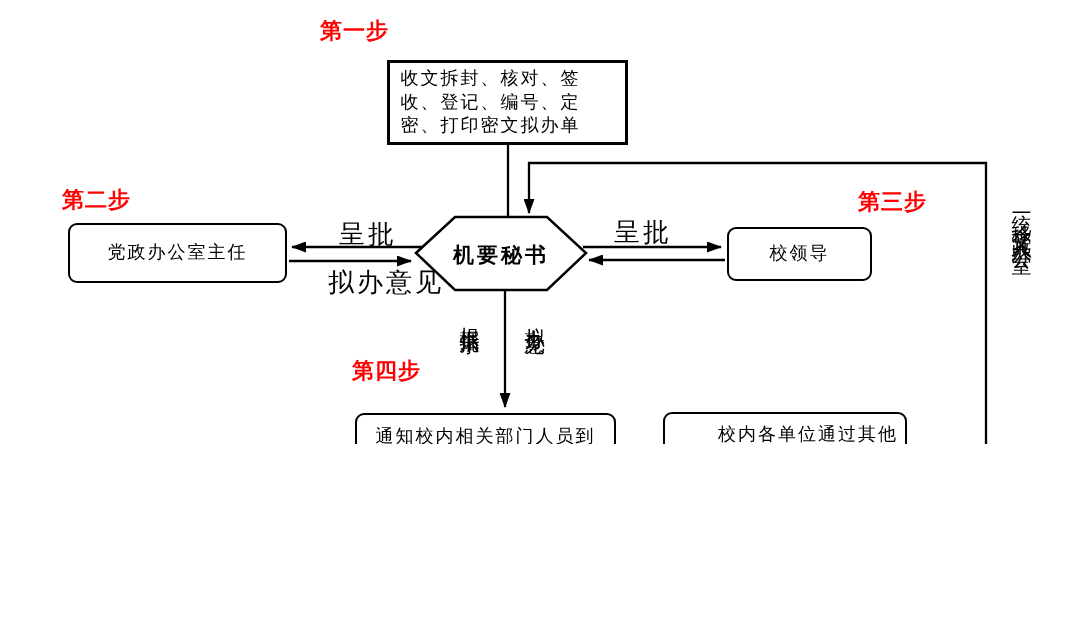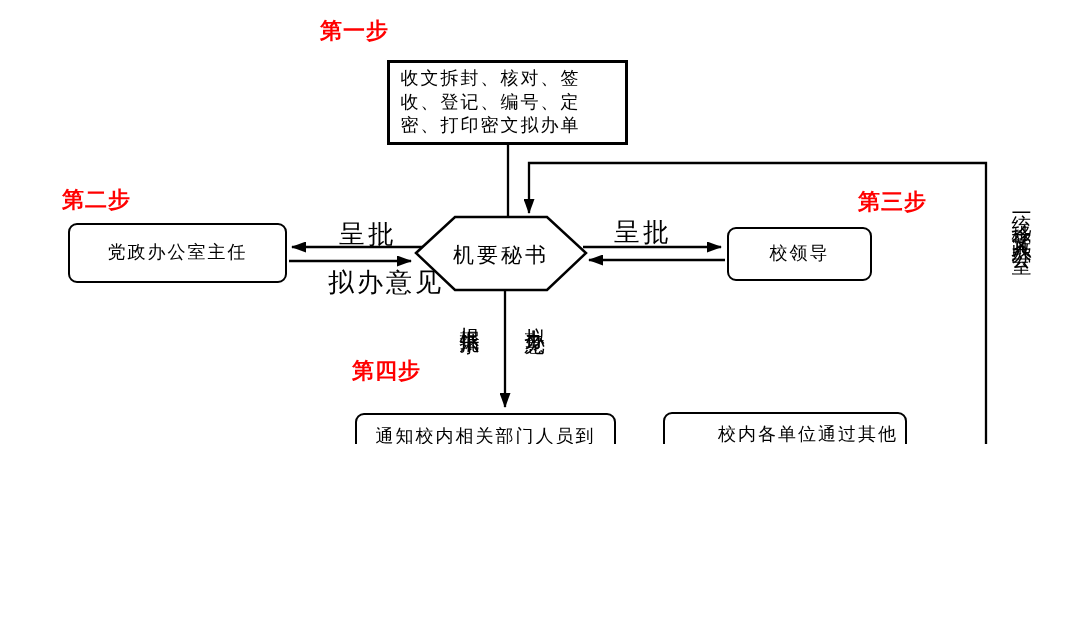--- a/index.html
+++ b/index.html
@@ -68,21 +68,21 @@
     writing-mode: vertical-rl;
     text-orientation: upright;
     font-size: 20px;
     letter-spacing: 3px;
   }
   .vlbl.transfer { letter-spacing: 5px; }
   .hexlabel {
     position: absolute;
     left: 421px; top: 241px; width: 160px;
     text-align: center;
-    font-size: 21px; letter-spacing: 3px;
+    font-size: 21px; letter-spacing: 3px; font-weight: bold;
   }
 </style>
 </head>
 <body>
 
 <div class="canvas">
 
   <svg class="connectors" viewBox="0 0 1074 621" xmlns="http://www.w3.org/2000/svg">
     <defs>
       <marker id="arw" markerUnits="userSpaceOnUse" markerWidth="15" markerHeight="11" refX="14" refY="5.5" orient="auto">

